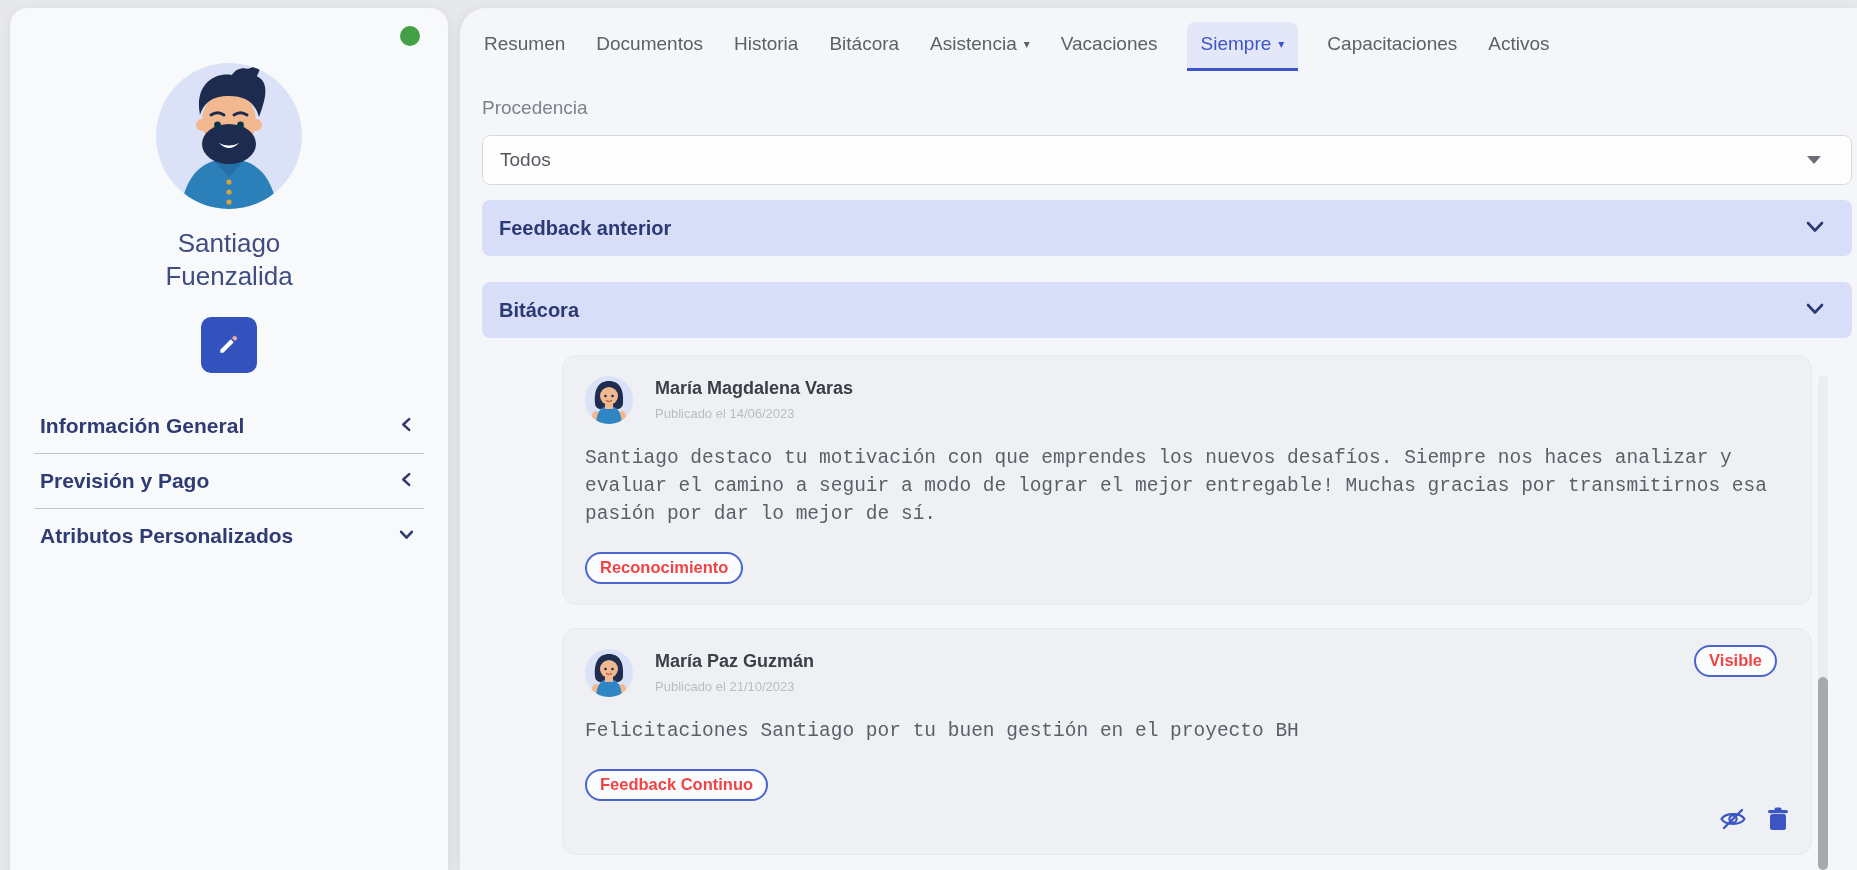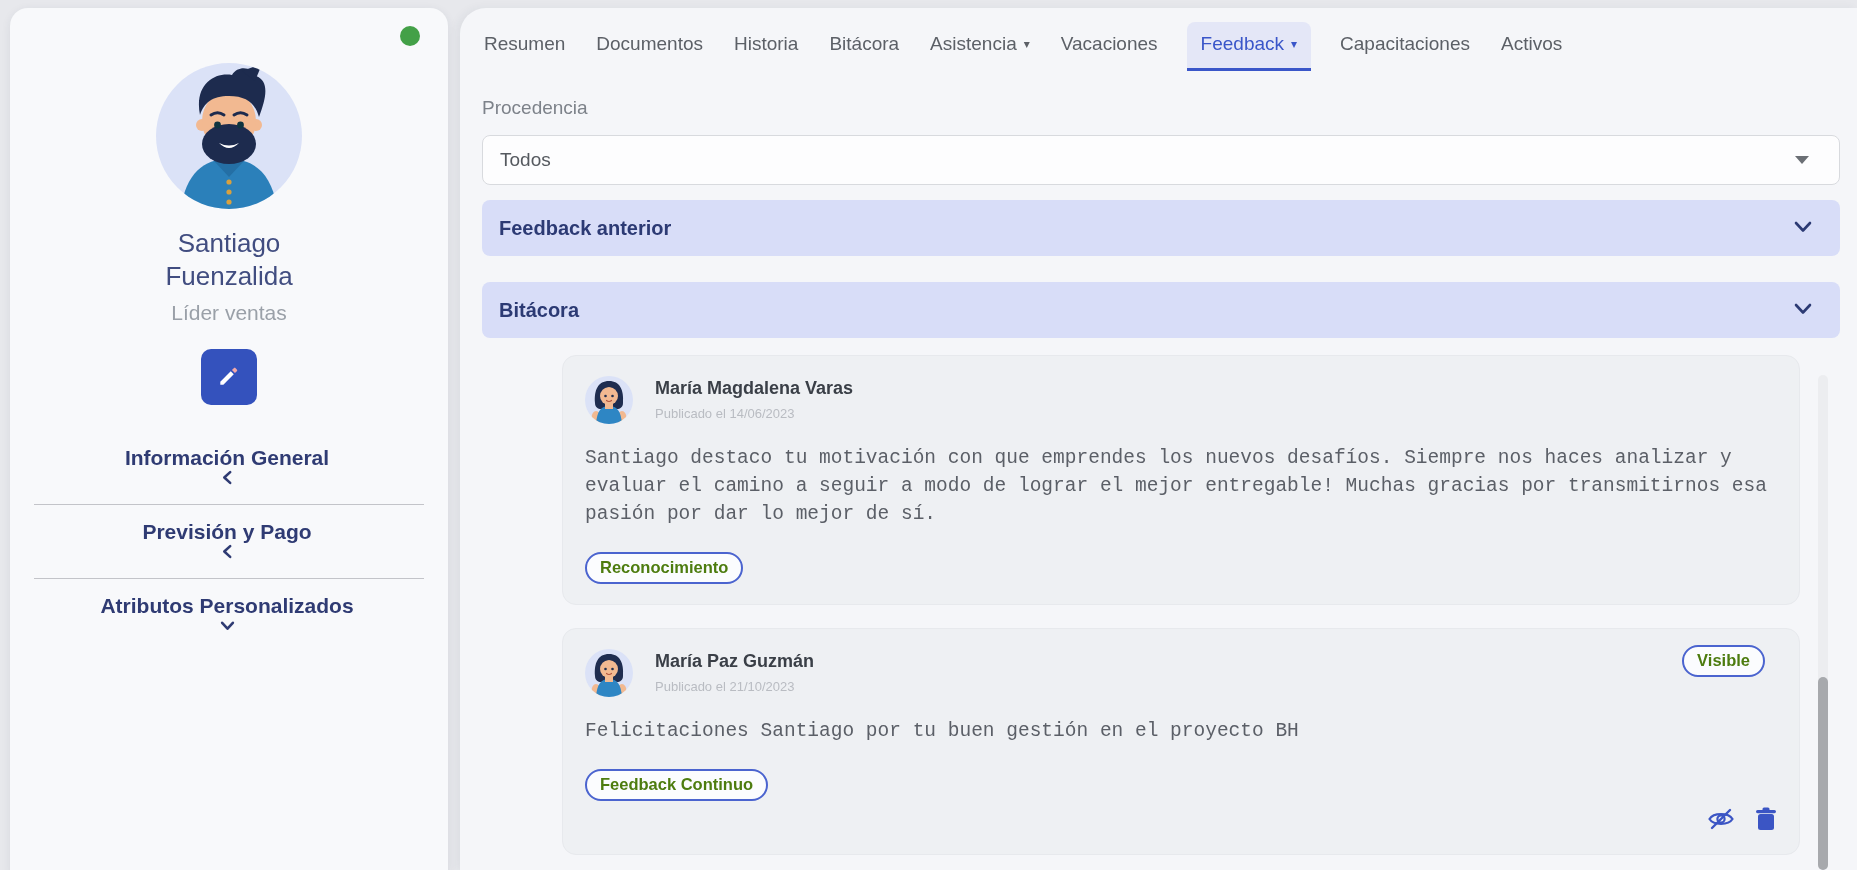--- a/index.html
+++ b/index.html
@@ -27,21 +27,21 @@
   }
   .profile-role { margin-top:8px; text-align:center; font-size:21px; color:#9aa0a8; }
   .edit-row { display:flex; justify-content:center; margin-top:24px; }
   .edit-btn {
     width:56px; height:56px; border-radius:10px; background:#3452bd;
     border:none; display:flex; align-items:center; justify-content:center; cursor:pointer;
   }
   .side-menu { margin-top:26px; }
   .menu-item {
     display:flex; align-items:center; justify-content:space-between;
-    padding:15px 34px 15px 30px; cursor:pointer;flex-direction:column;
+    padding:15px 34px 15px 30px; cursor:pointer;
   }
   .menu-item .menu-label { font-size:21px; font-weight:bold; color:#2f3b73; }
   .menu-divider { border-top:1px solid #c3c4c9; margin:0 24px; }
 
   
   .main {
     position:absolute; left:460px; top:8px; width:1397px; height:862px;
     background:#f5f6f9; border-top-left-radius:26px;
     box-shadow:-4px 0 10px rgba(40,50,80,.05);
     overflow:hidden;
@@ -52,21 +52,21 @@
   }
   .tab {
     font-size:19px; color:#5c6067; padding:11px 2px 13px;
     border-bottom:3px solid transparent; cursor:pointer; white-space:nowrap;
   }
   .tab.active {
     color:#3a56c9; background:#e4e7f7; padding:11px 14px 13px;
     border-radius:8px 8px 0 0; border-bottom:3px solid #3a56c9;
   }
   .tab .caret { font-size:12px; margin-left:7px; vertical-align:2px; }
-  .content { padding:0 17px 0 22px; }
+  .content { padding:0 5px 0 22px; }
 
   .filter-label { margin-top:26px; font-size:19px; color:#7d828a; }
   .select-box {
     margin-top:16px; height:50px; background:#fdfdfe;
     border:1px solid #d8dade; border-radius:8px;
     display:flex; align-items:center; justify-content:space-between;
     padding:0 30px 0 17px; cursor:pointer;
   }
   .select-value { font-size:19px; color:#55595f; }
   .select-caret {
@@ -93,21 +93,21 @@
   .post-author { font-size:18px; font-weight:bold; color:#3a3f47; padding-top:2px; }
   .post-date { margin-top:7px; font-size:13px; color:#b9bcc2; }
   .post-body {
     margin-top:16px; font-size:19.5px; line-height:28px; color:#5b5f67;
     max-width:1260px;
     font-family:Liberation Mono, monospace;
   }
   .pill {
     display:inline-block; border:2px solid #4b64cf; border-radius:16px;
     background:#fbfcfe; padding:4px 13px 5px;
-    font-size:16.5px; font-weight:bold; color:#4d7c0f;
+    font-size:16.5px; font-weight:bold; color:#ef4444;
   }
   .post-tag { margin-top:24px; }
   .badge-visible { position:absolute; top:16px; right:34px; }
   .post-actions {
     display:flex; justify-content:flex-end; align-items:center; gap:20px;
     margin-top:6px;
   }
   .icon-btn { background:none; border:none; cursor:pointer; padding:0; display:flex; }
 
   .vscroll {
@@ -154,21 +154,20 @@
           <path d="M78 52 Q84.5 47.5 91 52" stroke="#1d2b4e" stroke-width="3" fill="none" stroke-linecap="round"></path>
         </g>
       </svg>
     </span>
   </div>
 
   <div class="profile-name">
     <div>Santiago</div>
     <div>Fuenzalida</div>
   </div>
-  <div class="profile-role">Líder ventas</div>
 
   <div class="edit-row">
     <button class="edit-btn">
       <span>
         <svg width="26" height="26" viewBox="0 0 24 24">
           <path d="M4 17.2 L4 20 L6.8 20 L16.4 10.4 L13.6 7.6 Z" fill="#ffffff"></path>
           <path d="M14.7 6.5 L17.5 9.3 L19.2 7.6 C19.7 7.1 19.7 6.4 19.2 5.9 L18.1 4.8 C17.6 4.3 16.9 4.3 16.4 4.8 Z" fill="#f2a9a9"></path>
         </svg>
       </span>
     </button>
@@ -206,21 +205,21 @@
 
 <main class="main">
 
   <div class="tabs">
     <div class="tab"><span>Resumen</span></div>
     <div class="tab"><span>Documentos</span></div>
     <div class="tab"><span>Historia</span></div>
     <div class="tab"><span>Bitácora</span></div>
     <div class="tab"><span>Asistencia</span><span class="caret">▾</span></div>
     <div class="tab"><span>Vacaciones</span></div>
-    <div class="tab active"><span>Feedback</span><span class="caret">▾</span></div>
+    <div class="tab active"><span>Siempre</span><span class="caret">▾</span></div>
     <div class="tab"><span>Capacitaciones</span></div>
     <div class="tab"><span>Activos</span></div>
   </div>
 
   <div class="content">
     <div class="filter-label">Procedencia</div>
 
     <div class="select-box">
       <span class="select-value">Todos</span>
       <span class="select-caret"></span>

